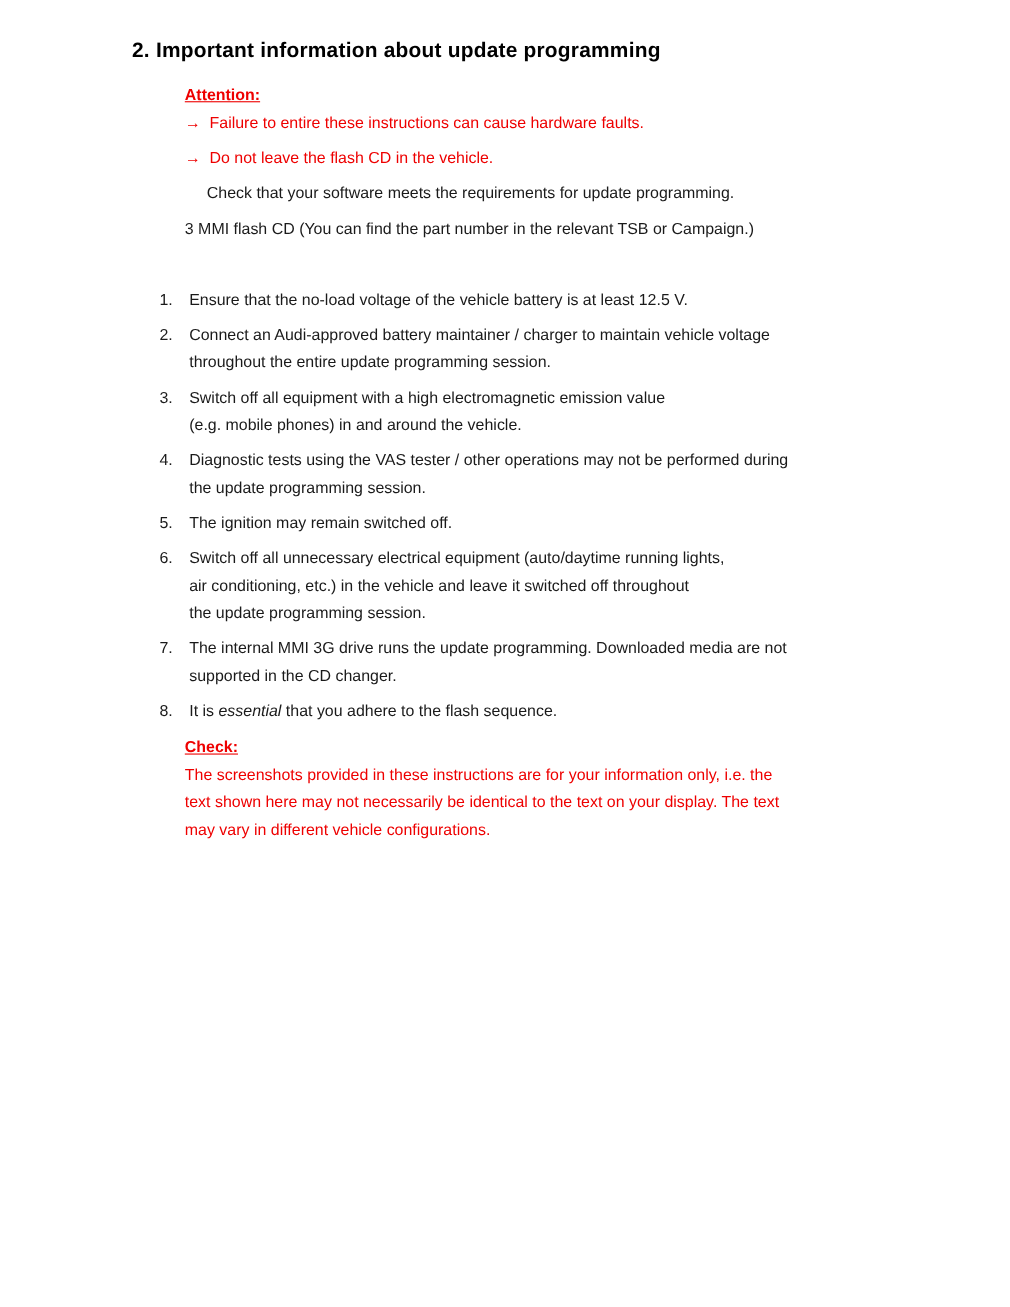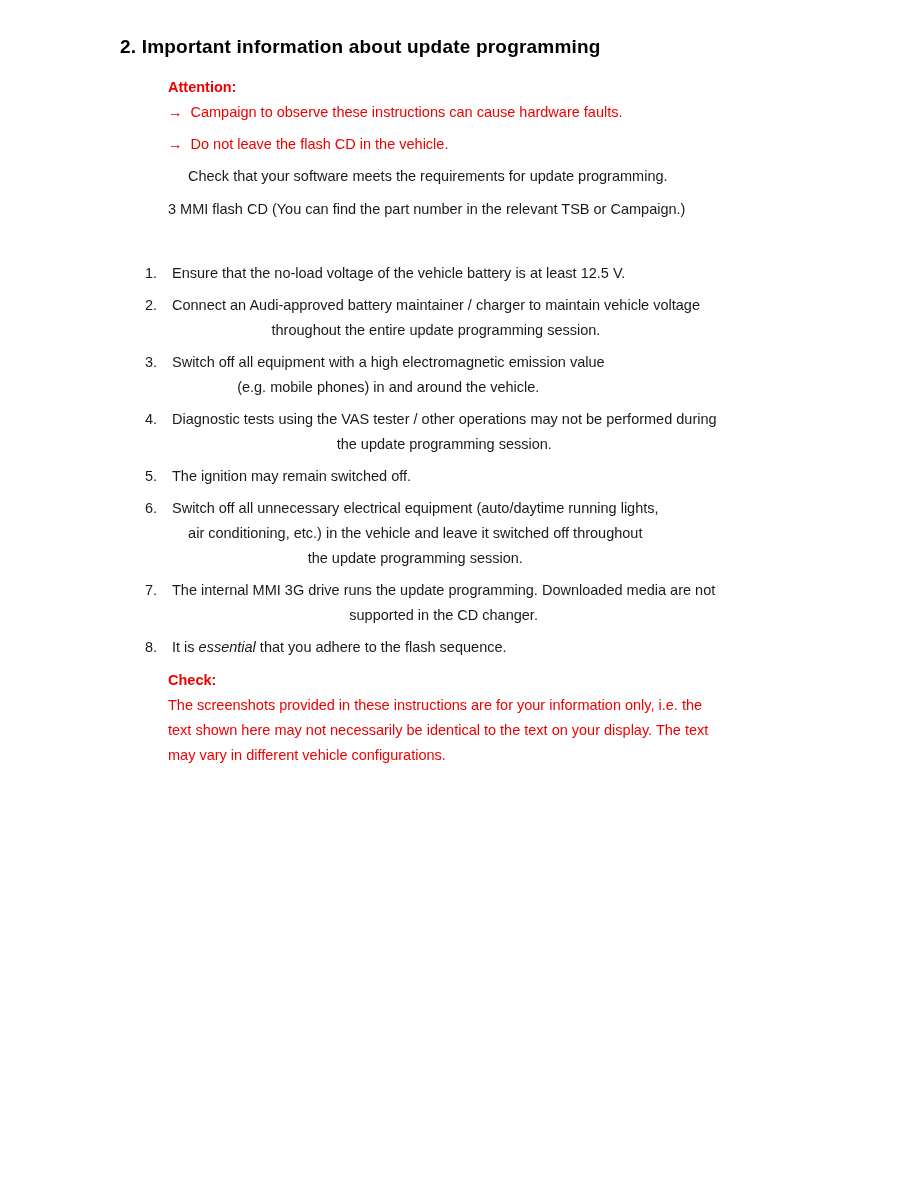--- a/index.html
+++ b/index.html
@@ -27,21 +27,21 @@
     letter-spacing: 0.2px;
   }
   .inner {
     margin-left: 48px;
   }
   p {
     margin: 0;
     line-height: 25px;
   }
   .bold { font-weight: bold; }
-  .underline { }
+  .underline { text-decoration: underline; }
   .red { color: var(--red, #ee0000); }
   .warning { margin-bottom: 7px; }
   .warning .arrow {
     display: inline-block;
     margin-right: 8px;
     font-weight: bold;
   }
   .check-text { margin-top: 1px; margin-bottom: 8px; margin-left: 20px; }
   .req-heading { margin-bottom: 0; }
   .pre-line { white-space: pre-line; }
@@ -56,39 +56,38 @@
     margin-bottom: 7px;
     line-height: 25px;
   }
   .steps .num {
     width: 27px;
     flex-shrink: 0;
   }
   .steps .step-text {
     white-space: pre-line;
     max-width: 712px;
-    text-align: center;
   }
   .note-text {
     max-width: 620px;
   }
   em { font-style: italic; }
 </style>
 </head>
 <body>
 
 <div class="page">
 
   <h1 class="title">2. Important information about update programming</h1>
 
   <div class="inner">
     <p class="bold underline red">Attention:</p>
 
     <p class="warning red">
-      <span class="arrow">→</span><span>Campaign to observe these instructions can cause hardware faults.</span>
+      <span class="arrow">→</span><span>Failure to entire these instructions can cause hardware faults.</span>
     </p>
 
     <p class="warning red">
       <span class="arrow">→</span><span>Do not leave the flash CD in the vehicle.</span>
     </p>
 
     <p class="check-text">Check that your software meets the requirements for update programming.</p>
 
     <p>3 MMI flash CD (You can find the part number in the relevant TSB or Campaign.)</p>
   </div>

